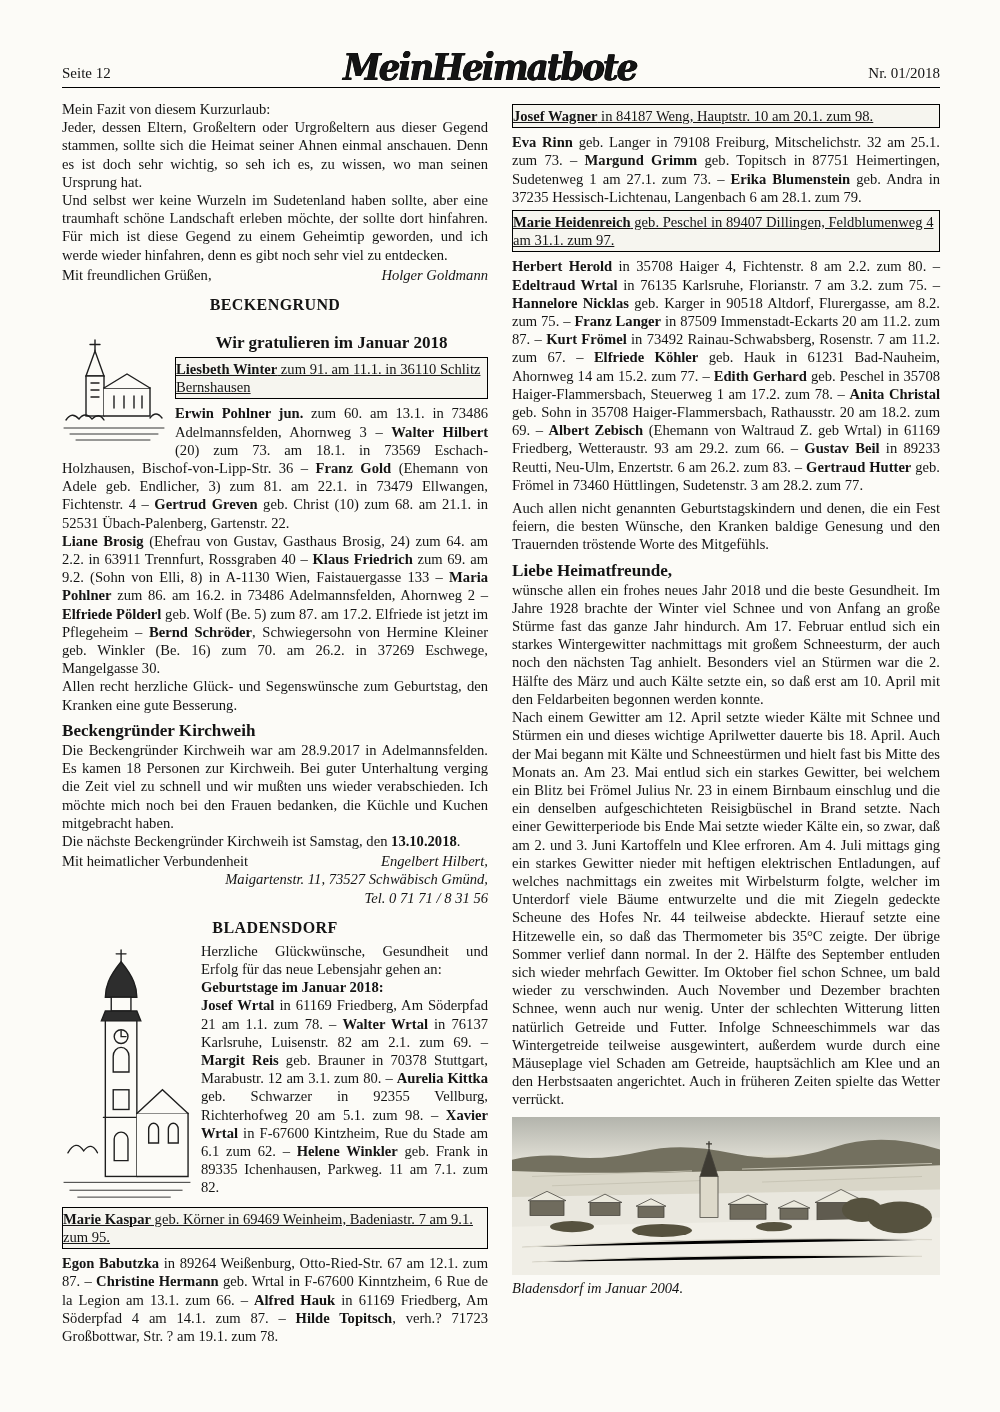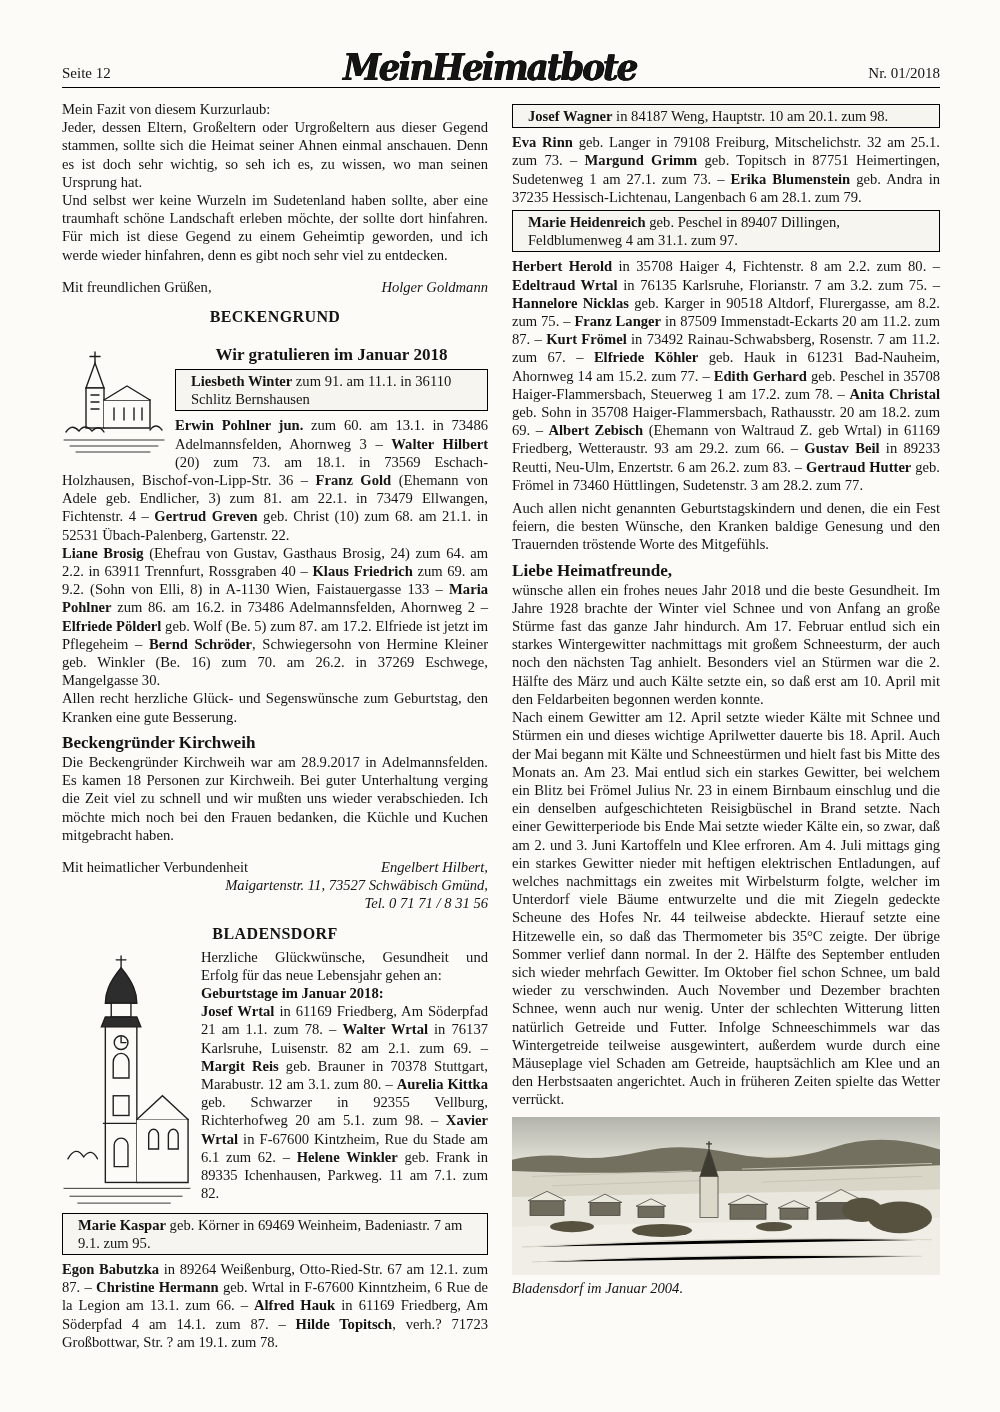--- a/index.html
+++ b/index.html
@@ -27,23 +27,23 @@
   p{margin:0;}
   .sp{margin-top:5px;}
   .sec-title{
     text-align:center;font-weight:bold;font-size:16px;letter-spacing:.4px;
     margin:11px 0 4px;line-height:20px;
   }
   .sub-center{text-align:center;font-weight:bold;margin:18px 0 5px;line-height:19px;}
   .sub-left{font-weight:bold;text-align:left;margin:7px 0 1px;line-height:19px;}
   .box{
     border:1.3px solid #000;background:#f6f5ef;
-    padding:2px 15px;margin:4px 0 5px;overflow:hidden;text-align:left;
-  }
-  .sign-row{display:flex;justify-content:space-between;margin-top:14px;align-items:flex-end;}
+    padding:2px 0;margin:4px 0 5px;overflow:hidden;text-align:left;text-decoration:underline;
+  }
+  .sign-row{display:flex;justify-content:space-between;margin-top:2px;align-items:flex-end;}
   .sig{font-style:italic;}
   .sig-line{text-align:right;font-style:italic;}
   .church-beck{float:left;width:104px;height:114px;margin:3px 9px 2px 0;}
   .church-blad{float:left;width:130px;height:260px;margin:3px 9px 2px 0;}
   .clear{clear:both;}
   figure{margin:8px 0 0 0;}
   .photo-svg{display:block;width:428px;height:158px;}
   .caption{font-style:italic;text-align:left;margin-top:4px;font-size:14.6px;}
 </style>
 </head>
@@ -92,20 +92,21 @@
         <h3 class="sub-center">Wir gratulieren im Januar 2018</h3>
         <div class="box"><b>Liesbeth Winter</b> zum 91. am 11.1. in 36110 Schlitz Bernshausen</div>
         <p><b>Erwin Pohlner jun.</b> zum 60. am 13.1. in 73486 Adelmannsfelden, Ahornweg 3 – <b>Walter Hilbert</b> (20) zum 73. am 18.1. in 73569 Eschach-Holzhausen, Bischof-von-Lipp-Str. 36 – <b>Franz Gold</b> (Ehemann von Adele geb. Endlicher, 3) zum 81. am 22.1. in 73479 Ellwangen, Fichtenstr. 4 – <b>Gertrud Greven</b> geb. Christ (10) zum 68. am 21.1. in 52531 Übach-Palenberg, Gartenstr. 22.</p>
       </div>
 
       <p><b>Liane Brosig</b> (Ehefrau von Gustav, Gasthaus Brosig, 24) zum 64. am 2.2. in 63911 Trennfurt, Rossgraben 40 – <b>Klaus Friedrich</b> zum 69. am 9.2. (Sohn von Elli, 8) in A-1130 Wien, Faistauergasse 133 – <b>Maria Pohlner</b> zum 86. am 16.2. in 73486 Adelmannsfelden, Ahornweg 2 – <b>Elfriede Pölderl</b> geb. Wolf (Be. 5) zum 87. am 17.2. Elfriede ist jetzt im Pflegeheim – <b>Bernd Schröder</b>, Schwiegersohn von Hermine Kleiner geb. Winkler (Be. 16) zum 70. am 26.2. in 37269 Eschwege, Mangelgasse 30.</p>
       <p>Allen recht herzliche Glück- und Segenswünsche zum Geburtstag, den Kranken eine gute Besserung.</p>
 
       <h3 class="sub-left">Beckengründer Kirchweih</h3>
       <p>Die Beckengründer Kirchweih war am 28.9.2017 in Adelmannsfelden. Es kamen 18 Personen zur Kirchweih. Bei guter Unterhaltung verging die Zeit viel zu schnell und wir mußten uns wieder verabschieden. Ich möchte mich noch bei den Frauen bedanken, die Küchle und Kuchen mitgebracht haben.</p>
+      <p>Die nächste Beckengründer Kirchweih ist Samstag, den <b>13.10.2018</b>.</p>
 
       <div class="sign-row">
         <span>Mit heimatlicher Verbundenheit</span>
         <span class="sig">Engelbert Hilbert,</span>
       </div>
       <div class="sig-line">Maigartenstr. 11, 73527 Schwäbisch Gmünd,</div>
       <div class="sig-line">Tel. 0 71 71 / 8 31 56</div>
 
       <h2 class="sec-title">BLADENSDORF</h2>
 

